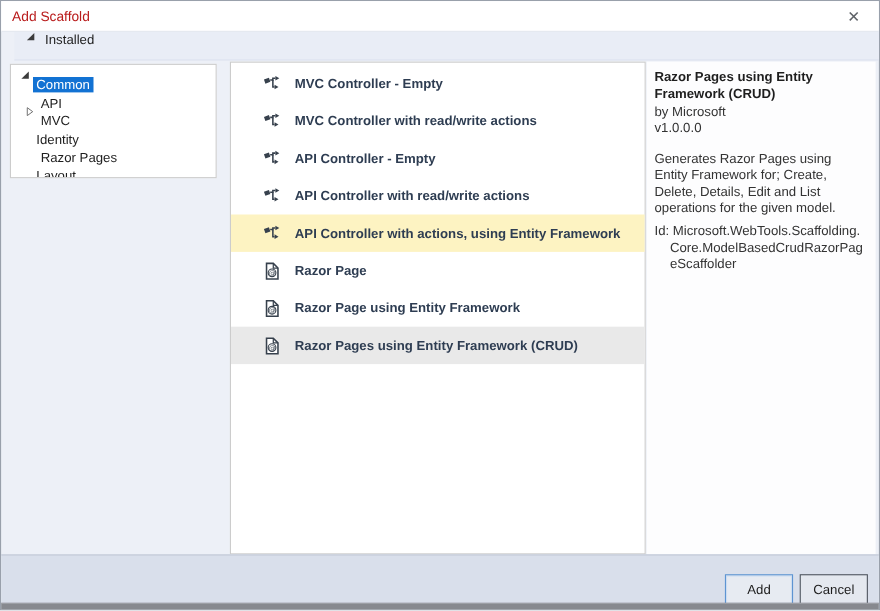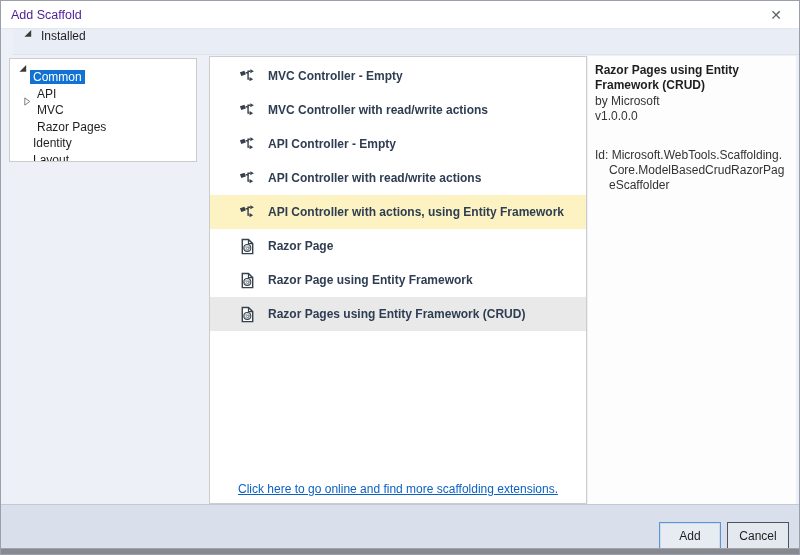--- a/index.html
+++ b/index.html
@@ -5,21 +5,21 @@
   html,body{margin:0;padding:0;background:#fff;}
   *{box-sizing:border-box;}
   .dialog{
     position:relative;width:800px;height:555px;
     background:#edf0f7;border:1px solid #99a0ab;overflow:hidden;
     font-family:"Liberation Sans",sans-serif;color:#1e1e1e;
   }
   
   .titlebar{position:absolute;left:0;top:0;width:100%;height:28px;background:#ffffff;
     display:flex;align-items:center;border-bottom:1px solid #e3e7ef;}
-  .titlebar .title{margin-left:10px;font-size:12.5px;color:#4c1d95;}
+  .titlebar .title{margin-left:10px;font-size:12.5px;color:#b91c1c;}
   .close-btn{position:absolute;right:12px;top:4px;width:22px;height:20px;display:flex;
     align-items:center;justify-content:center;font-size:14px;color:#5f6368;cursor:default;}
   
   .installed-bar{position:absolute;left:12px;top:28px;width:100%;height:26px;background:#e9edf6;
     display:flex;align-items:flex-start;padding-left:11px;border-bottom:1px solid #dde2ee;}
   .installed-bar svg{flex:0 0 auto;}
   .installed-bar .label{margin-left:8px;font-size:12px;color:#1e1e1e;}
   
   .tree-panel{position:absolute;left:8px;top:57px;width:188px;height:104px;background:#fff;
     border:1px solid #cccccc;padding-top:1px;overflow:hidden;}
@@ -37,21 +37,21 @@
   .list-row.selected{background:var(--sel-gray,#e9e9e9);}
   .li-icon{width:18px;height:18px;margin-right:12px;flex:0 0 18px;display:flex;align-items:center;justify-content:center;}
   .li-label{font-size:12px;font-weight:bold;color:#2e3d52;white-space:nowrap;}
   .more-link{position:absolute;left:0;right:0;bottom:7px;text-align:center;font-size:12px;
     color:var(--link,#0b61c4);text-decoration:underline;cursor:pointer;}
   
   .details-panel{position:absolute;left:587px;top:55px;right:3px;height:448px;background:#fdfdfe;
     padding:7px 10px 0 7px;font-size:12px;line-height:15px;color:#333;}
   .d-title{font-weight:bold;color:#1e1e1e;margin-bottom:1px;}
   .d-desc{margin-top:13px;}
-  .d-id{margin-top:24px;word-break:break-all;padding-left:14px;text-indent:-14px;}
+  .d-id{margin-top:6px;word-break:break-all;padding-left:14px;text-indent:-14px;}
   
   .footer{position:absolute;left:0;top:503px;width:100%;height:44px;background:#d9dfeb;
     border-top:1px solid #c2c8d6;}
   .btn{position:absolute;top:17px;height:28px;width:62px;font-size:12px;color:#1e1e1e;
     display:flex;align-items:center;justify-content:center;cursor:default;
     font-family:"Liberation Sans",sans-serif;}
   .btn-add{right:78px;background:#e7ebf2;border:1px solid #5e94d2;box-shadow:inset 0 0 0 1px #cdddf0;}
   .btn-cancel{right:10px;background:#e4e8ef;border:1px solid #4d545e;}
   .bottom-strip{position:absolute;left:0;top:547px;width:100%;height:8px;background:#87898f;
     border-top:1px solid #9fa2a8;}
@@ -87,27 +87,27 @@
         <span class="tree-label">API</span>
       </div>
       <div class="tree-row indent2">
         <span class="tree-glyph">
           <svg width="9" height="9" viewBox="0 0 10 10">
             <polygon points="2,1 7.5,5 2,9" fill="none" stroke="#707070" stroke-width="1"></polygon>
           </svg>
         </span>
         <span class="tree-label">MVC</span>
       </div>
+      <div class="tree-row indent1">
+        <span class="tree-glyph"></span>
+        <span class="tree-label">Identity</span>
+      </div>
       <div class="tree-row indent2">
         <span class="tree-glyph"></span>
         <span class="tree-label">Razor Pages</span>
-      </div>
-      <div class="tree-row indent1">
-        <span class="tree-glyph"></span>
-        <span class="tree-label">Identity</span>
       </div>
       <div class="tree-row indent1">
         <span class="tree-glyph"></span>
         <span class="tree-label">Layout</span>
       </div>
     </div>
 
   <div class="list-panel">
     <div id="list-rows">
         <div class="list-row">
@@ -197,27 +197,27 @@
             <svg viewBox="0 0 18 18" width="17" height="17">
               <path d="M3.5 1.5 h6.5 l4.5 4.5 v10.5 h-11 z" fill="#fff" stroke="#37414d" stroke-width="1.5"></path>
               <path d="M10 1.5 v4.5 h4.5" fill="none" stroke="#37414d" stroke-width="1.2"></path>
               <circle cx="8.8" cy="10.6" r="3.7" fill="none" stroke="#37414d" stroke-width="1.1"></circle>
               <text x="8.8" y="12.8" font-size="6.5" text-anchor="middle" fill="#37414d" font-family="DejaVu Sans">@</text>
             </svg>
           </span>
           <span class="li-label">Razor Pages using Entity Framework (CRUD)</span>
         </div>
       </div>
-    <div class="more-link">Click here to go online and find more scaffolding extensions.</div>
   </div>
 
   <div class="details-panel">
     <div class="d-title">Razor Pages using Entity Framework (CRUD)</div>
     <div class="d-author">by Microsoft</div>
     <div class="d-version">v1.0.0.0</div>
+    <div class="d-desc">Generates Razor Pages using Entity Framework for; Create, Delete, Details, Edit and List operations for the given model.</div>
     <div class="d-id">Id: Microsoft.WebTools.Scaffolding.Core.ModelBasedCrudRazorPageScaffolder</div>
   </div>
 
   <div class="footer">
     <div class="btn btn-add">Add</div>
     <div class="btn btn-cancel">Cancel</div>
   </div>
 
   <div class="bottom-strip"></div>
 </div>

